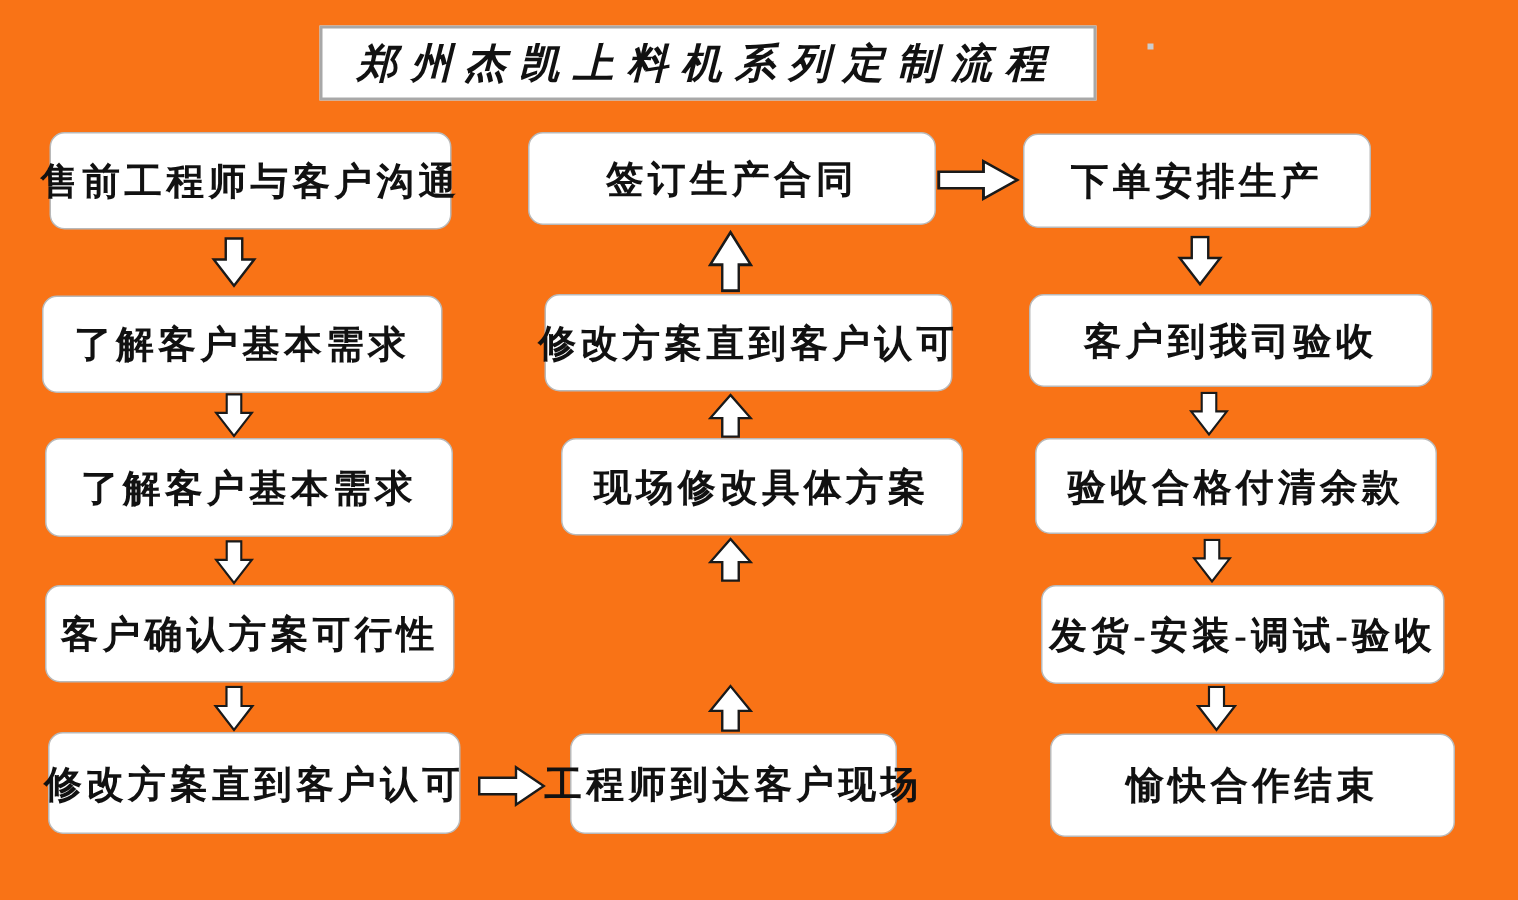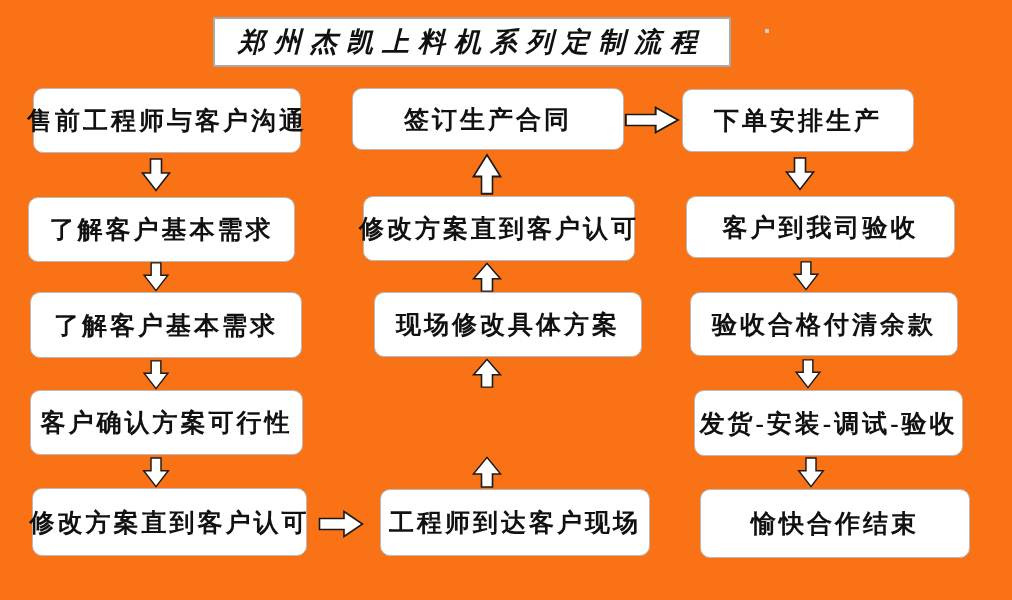--- a/index.html
+++ b/index.html
@@ -84,21 +84,21 @@
 
   <div class="node" style="left:352px;top:88px;width:272px;height:62px">
     <span class="node-label">签订生产合同</span>
   </div>
   <div class="node" style="left:363px;top:196px;width:272px;height:65px">
     <span class="node-label">修改方案直到客户认可</span>
   </div>
   <div class="node" style="left:374px;top:292px;width:268px;height:65px">
     <span class="node-label">现场修改具体方案</span>
   </div>
-  <div class="node" style="left:380px;top:489px;width:270px;height:67px">
+  <div class="node" style="left:380px;top:489px;width:218px;height:67px">
     <span class="node-label">工程师到达客户现场</span>
   </div>
 
   <div class="node" style="left:682px;top:89px;width:232px;height:63px">
     <span class="node-label">下单安排生产</span>
   </div>
   <div class="node" style="left:686px;top:196px;width:269px;height:62px">
     <span class="node-label">客户到我司验收</span>
   </div>
   <div class="node" style="left:690px;top:292px;width:268px;height:64px">

